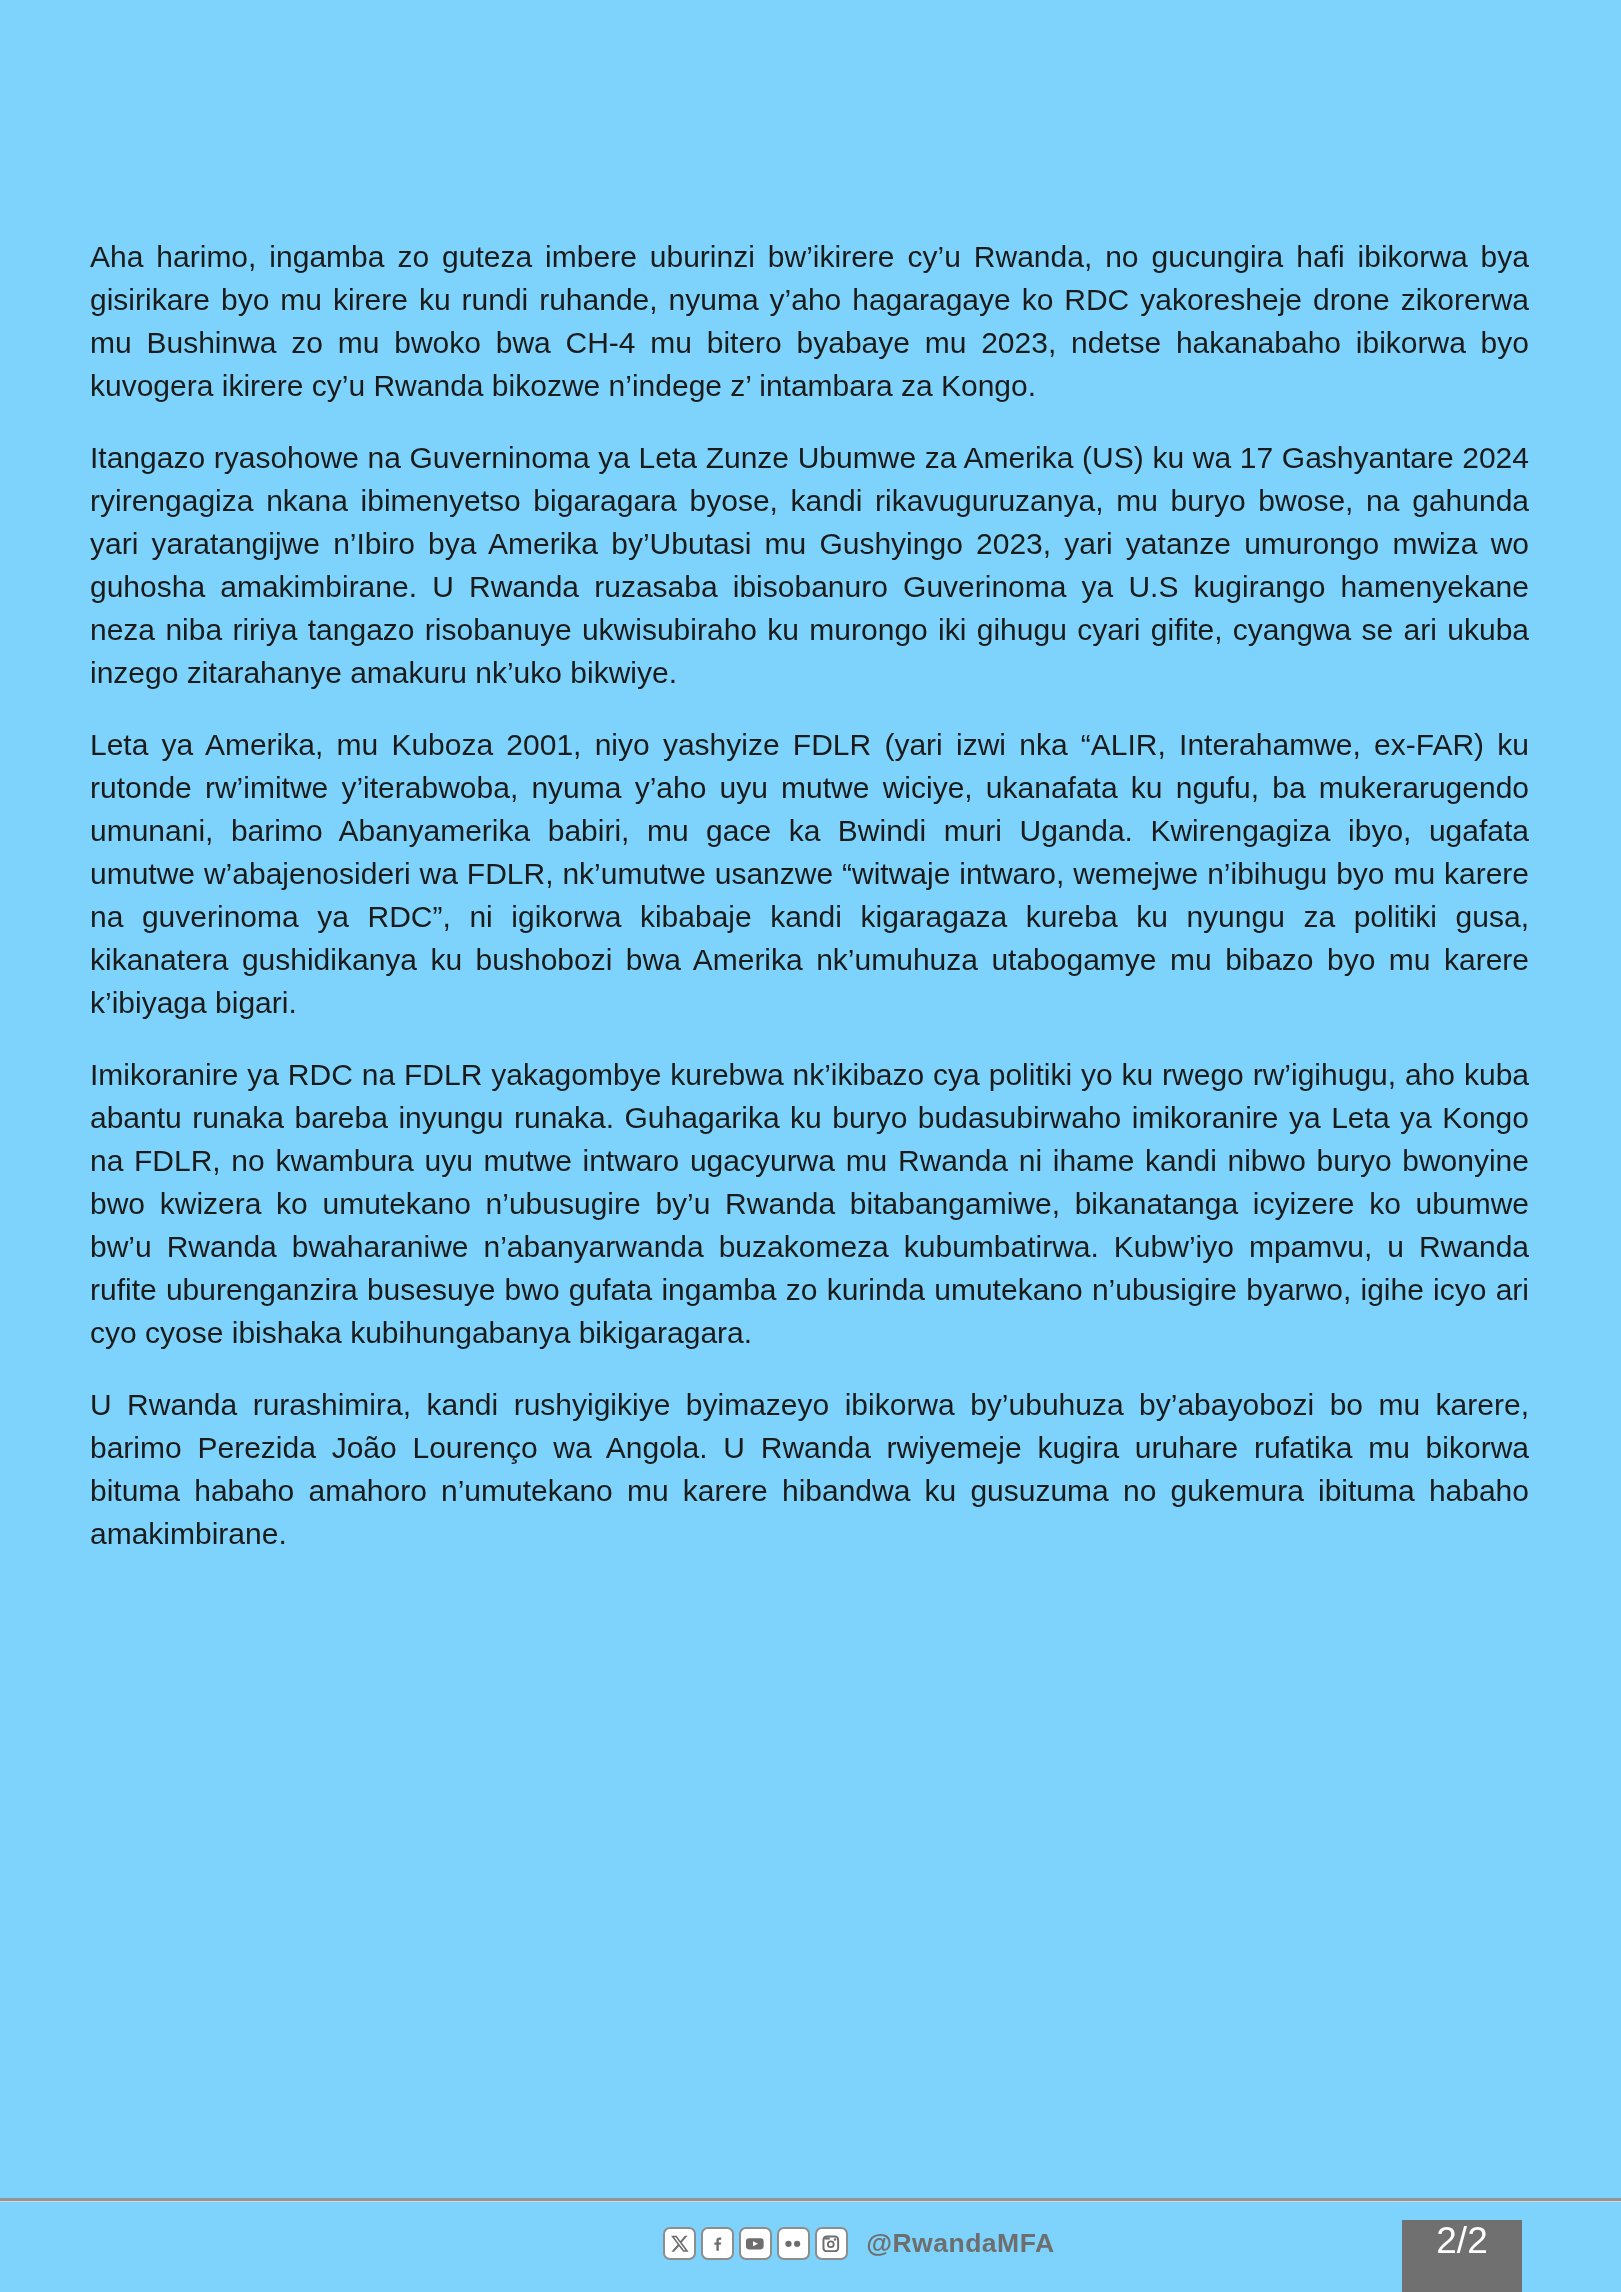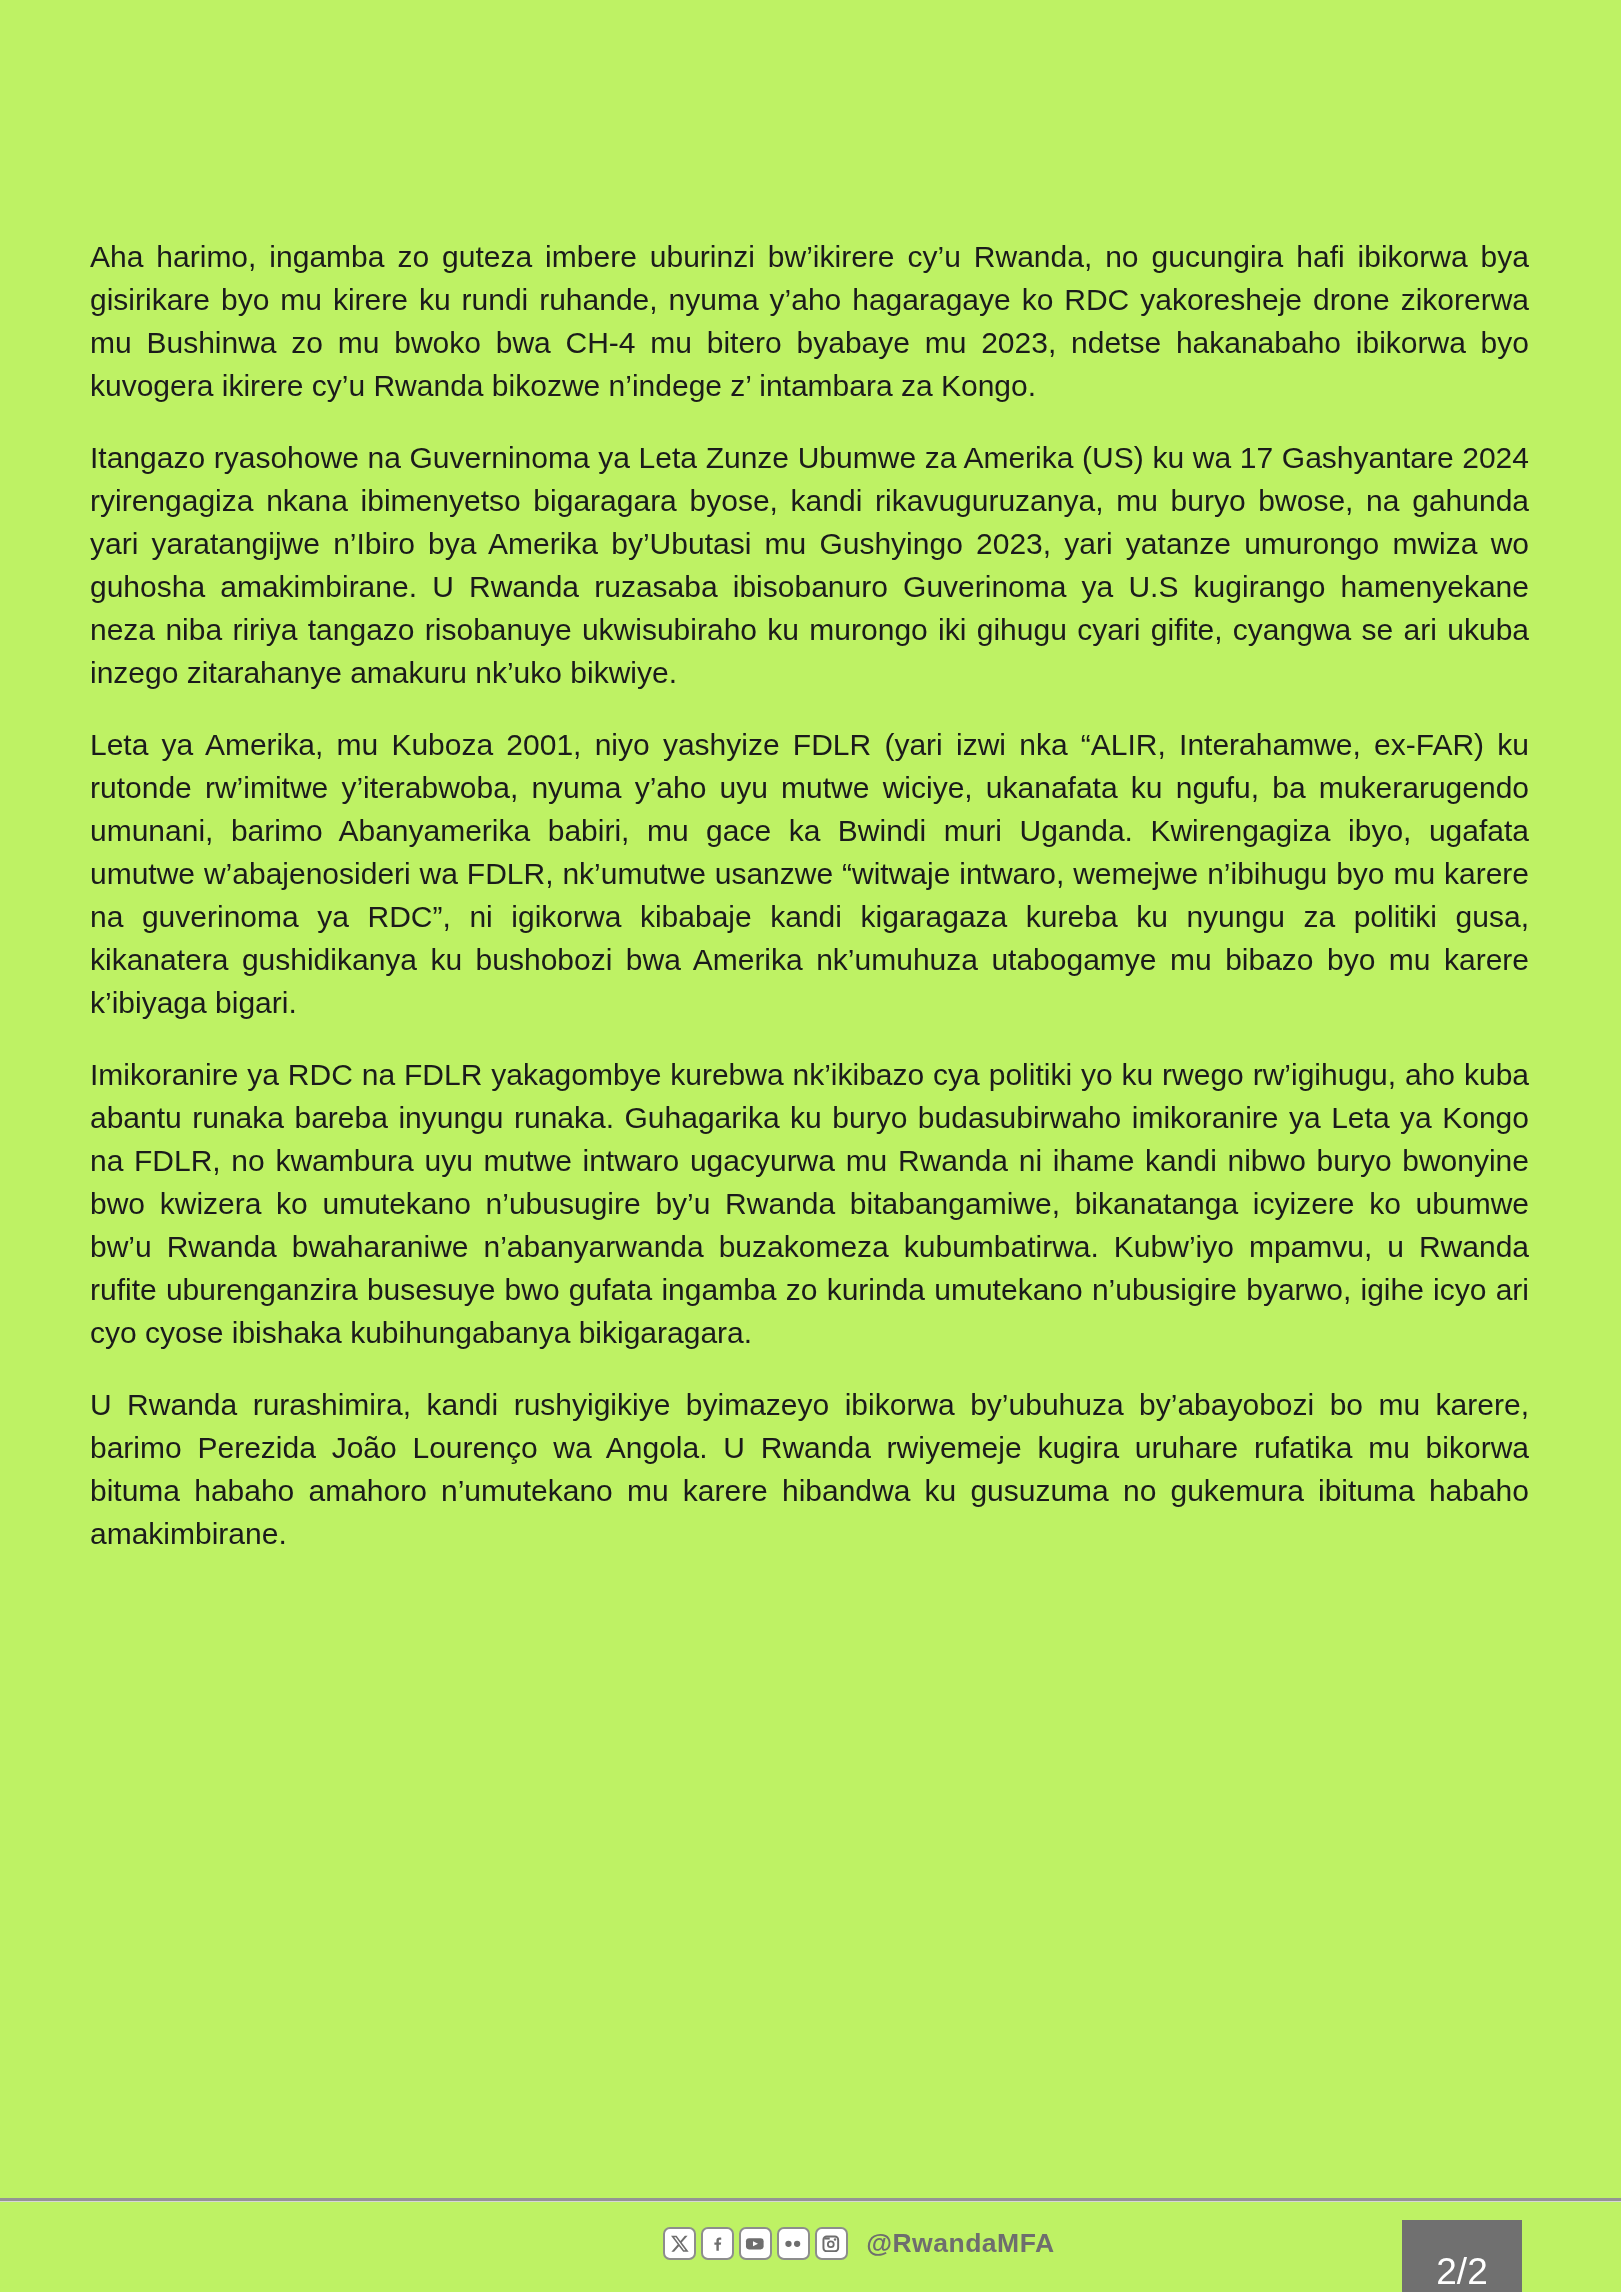--- a/index.html
+++ b/index.html
@@ -1,20 +1,20 @@
 <!DOCTYPE html>
 <html><head>
 <meta charset="utf-8">
 <style>
   html, body { margin: 0; padding: 0; background: #ffffff; }
   .page {
     position: relative;
     width: 1621px;
     height: 2293px;
-    background: #bef264;
+    background: #7dd3fc;
     font-family: "Liberation Sans", sans-serif;
     overflow: hidden;
   }
   .content {
     position: absolute;
     top: 235px;
     left: 90px;
     width: 1439px;
     color: #1b1b1b;
     font-size: 30px;
@@ -60,21 +60,21 @@
     letter-spacing: 0.5px;
   }
   .page-num {
     position: absolute;
     left: 1402px;
     top: 2220px;
     width: 120px;
     height: 73px;
     background: #707070;
     display: flex;
-    align-items: flex-end;
+    align-items: flex-start;
     justify-content: center;
   }
   .page-num span {
     color: #ffffff;
     font-size: 37px;
     font-family: "Liberation Sans", sans-serif;
   }
 </style>
 </head>
 <body>

